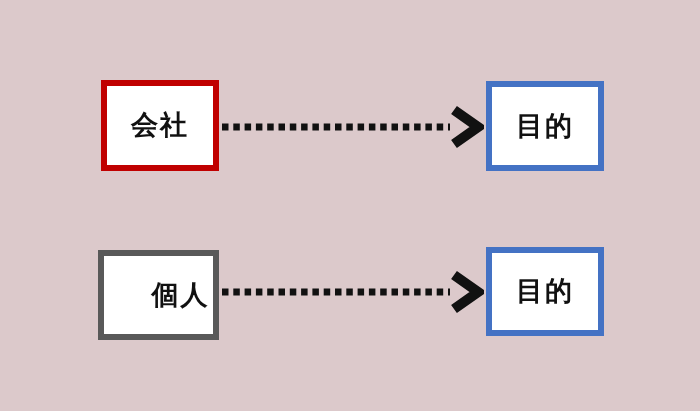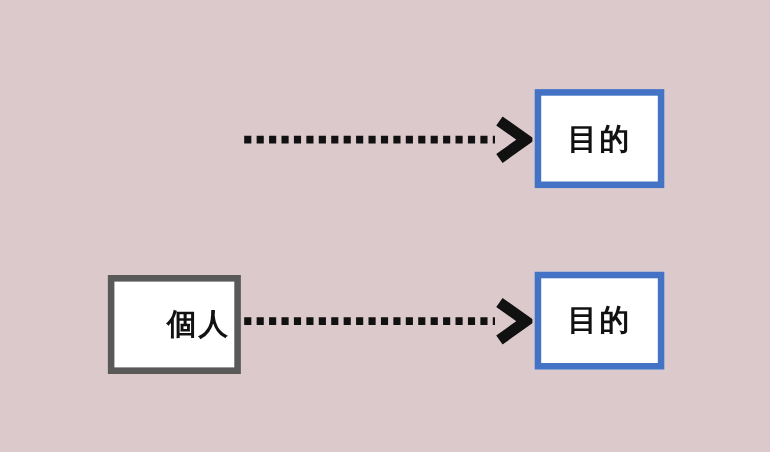--- a/index.html
+++ b/index.html
@@ -45,20 +45,23 @@
     height: 44px;
   }
   .arrow-top { left: 220px; top: 105px; }
   .arrow-bot { left: 220px; top: 270px; }
 </style>
 </head>
 <body>
 
 <div class="canvas" style="background-color: rgb(220, 201, 203);">
 
+  <div class="node node-company" style="border-color: rgb(192, 0, 0);">
+    <span class="label">会社</span>
+  </div>
 
   <svg class="arrow arrow-top" viewBox="0 0 264 44">
     <line x1="2" y1="22" x2="230" y2="22" stroke-width="7" stroke-dasharray="6.5 4.8" stroke-linecap="butt" style="stroke: rgb(17, 17, 17);"></line>
     <polyline points="234,5 258,22 234,39" fill="none" stroke-width="10" stroke-linejoin="miter" stroke-linecap="butt" style="stroke: rgb(17, 17, 17);"></polyline>
   </svg>
 
   <div class="node node-purpose-top" style="border-color: rgb(68, 114, 196);">
     <span class="label">目的</span>
   </div>
 

